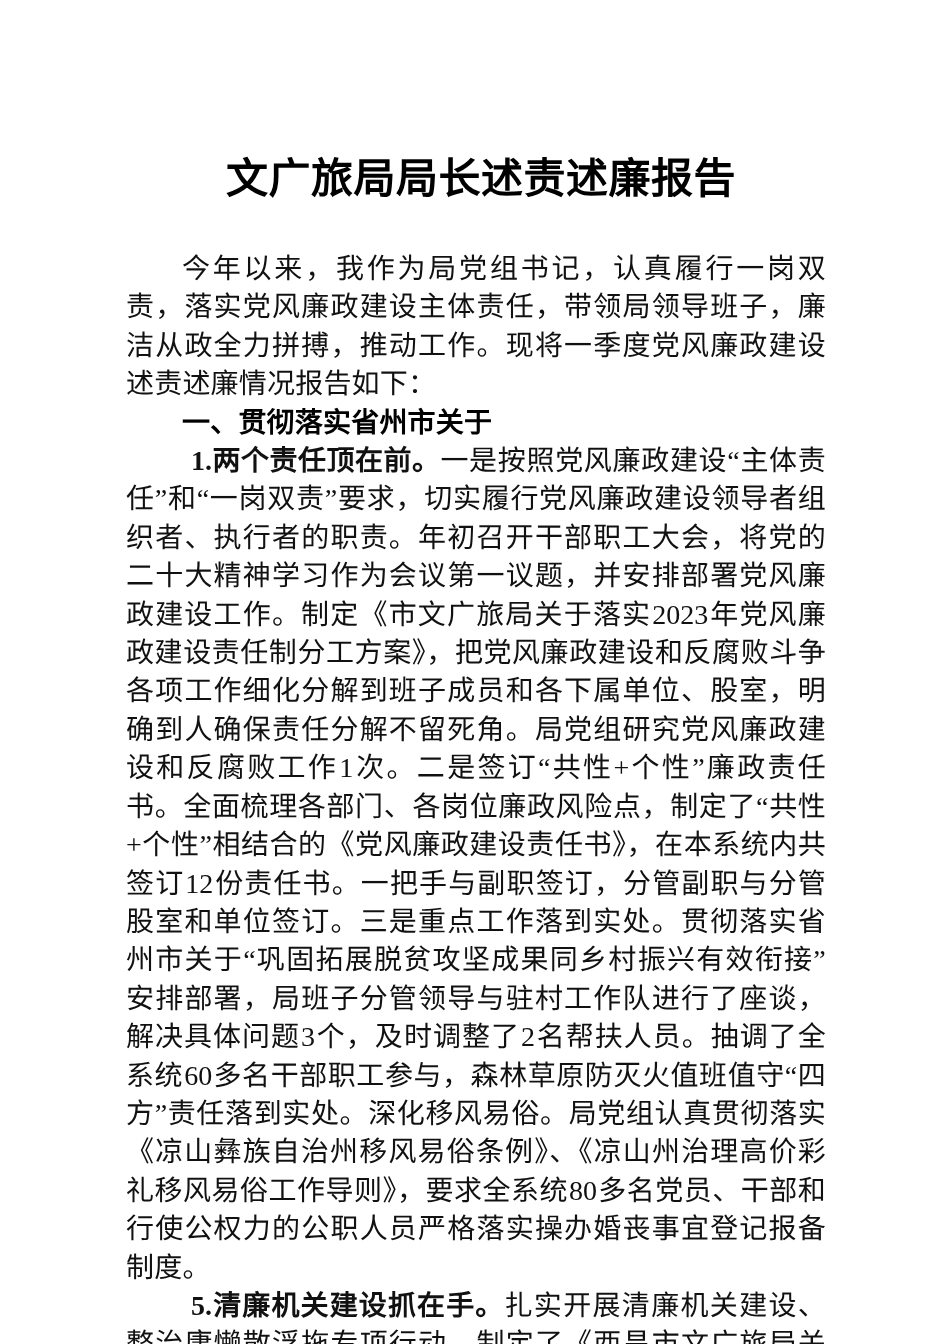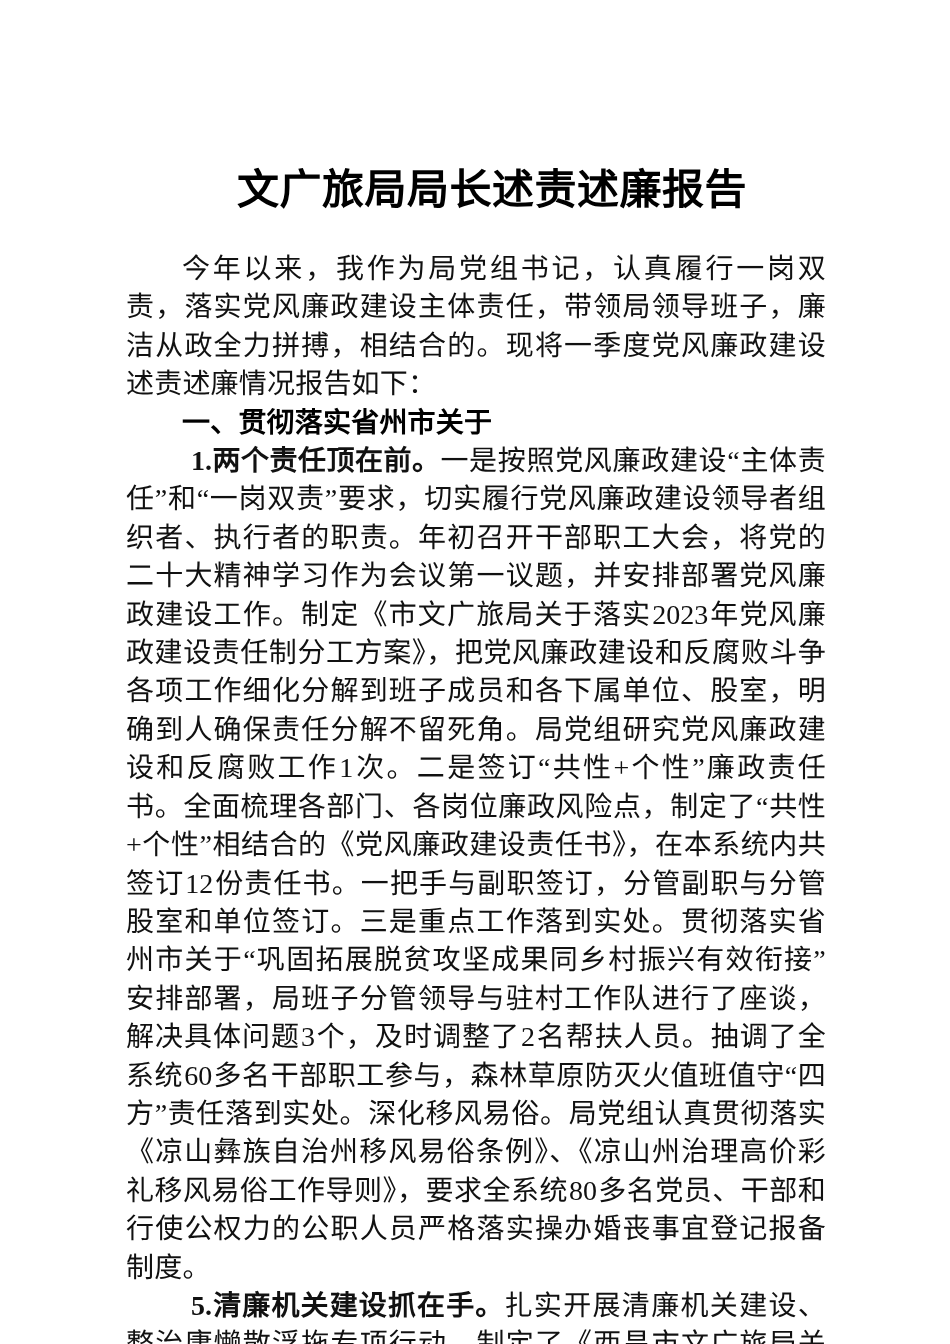--- a/index.html
+++ b/index.html
@@ -27,21 +27,21 @@
 
   
   .content {
     position: absolute;
     left: 126px;
     top: 0;
     width: 700px;
   }
 
   .doc-title {
-    margin: 16px;
+    margin: 5px;
     padding: 0;
     position: absolute;
     left: 0;
     top: 148px;
     width: 700px;
     text-align: center;
     font-family: "Liberation Serif", "DejaVu Serif", serif;
     font-weight: bold;
     font-size: 42px;
     line-height: 52px;
@@ -104,21 +104,21 @@
 </head>
 <body>
 
 <div class="page">
   <div class="content">
 
     <h1 class="doc-title">文广旅局局长述责述廉报告</h1>
 
     <div class="body-block">
 
-      <p class="para">今年以来，我作为局党组书记，认真履行一岗双责，落实党风廉政建设主体责任，带领局领导班子，廉洁从政全力拼搏，相结合的。现将一季度党风廉政建设述责述廉情况报告如下：</p>
+      <p class="para">今年以来，我作为局党组书记，认真履行一岗双责，落实党风廉政建设主体责任，带领局领导班子，廉洁从政全力拼搏，推动工作。现将一季度党风廉政建设述责述廉情况报告如下：</p>
 
       <p class="heading1">一、贯彻落实省州市关于</p>
 
       <p class="para"><span class="lead">1.两个责任顶在前。</span><span>一是按照党风廉政建设“主体责任”和“一岗双责”要求，切实履行党风廉政建设领导者组织者、执行者的职责。年初召开干部职工大会，将党的二十大精神学习作为会议第一议题，并安排部署党风廉政建设工作。制定《市文广旅局关于落实</span><span class="num">2023</span><span>年党风廉政建设责任制分工方案》，把党风廉政建设和反腐败斗争各项工作细化分解到班子成员和各下属单位、股室，明确到人确保责任分解不留死角。局党组研究党风廉政建设和反腐败工作</span><span class="num">1</span><span>次。二是签订“共性+个性”廉政责任书。全面梳理各部门、各岗位廉政风险点，制定了“共性+个性”相结合的《党风廉政建设责任书》，在本系统内共签订</span><span class="num">12</span><span>份责任书。一把手与副职签订，分管副职与分管股室和单位签订。三是重点工作落到实处。贯彻落实省州市关于“巩固拓展脱贫攻坚成果同乡村振兴有效衔接”安排部署，局班子分管领导与驻村工作队进行了座谈，解决具体问题</span><span class="num">3</span><span>个，及时调整了</span><span class="num">2</span><span>名帮扶人员。抽调了全系统</span><span class="num">60</span><span>多名干部职工参与，森林草原防灭火值班值守“四方”责任落到实处。深化移风易俗。局党组认真贯彻落实《凉山彝族自治州移风易俗条例》、《凉山州治理高价彩礼移风易俗工作导则》，要求全系统</span><span class="num">80</span><span>多名党员、干部和行使公权力的公职人员严格落实操办婚丧事宜登记报备制度。</span></p>
 
       <p class="para"><span class="lead">5.清廉机关建设抓在手。</span><span>扎实开展清廉机关建设、整治庸懒散浮拖专项行动。制定了《西昌市文广旅局关于推</span></p>
 
     </div>
   </div>
 </div>

